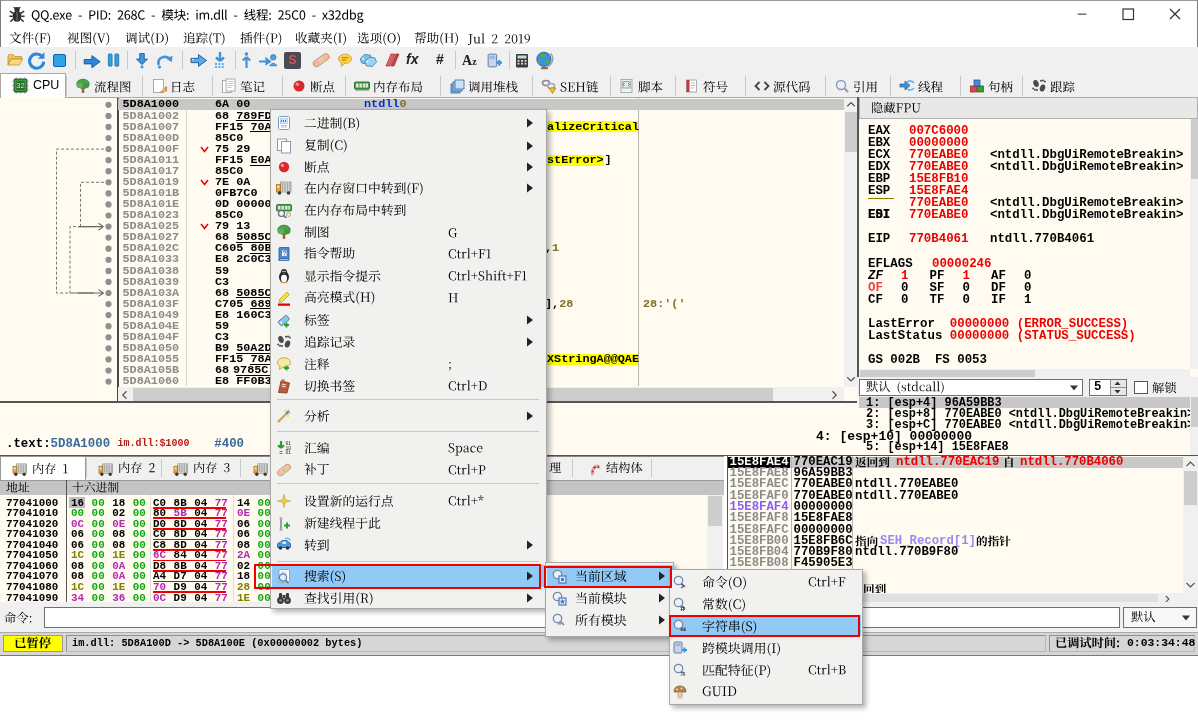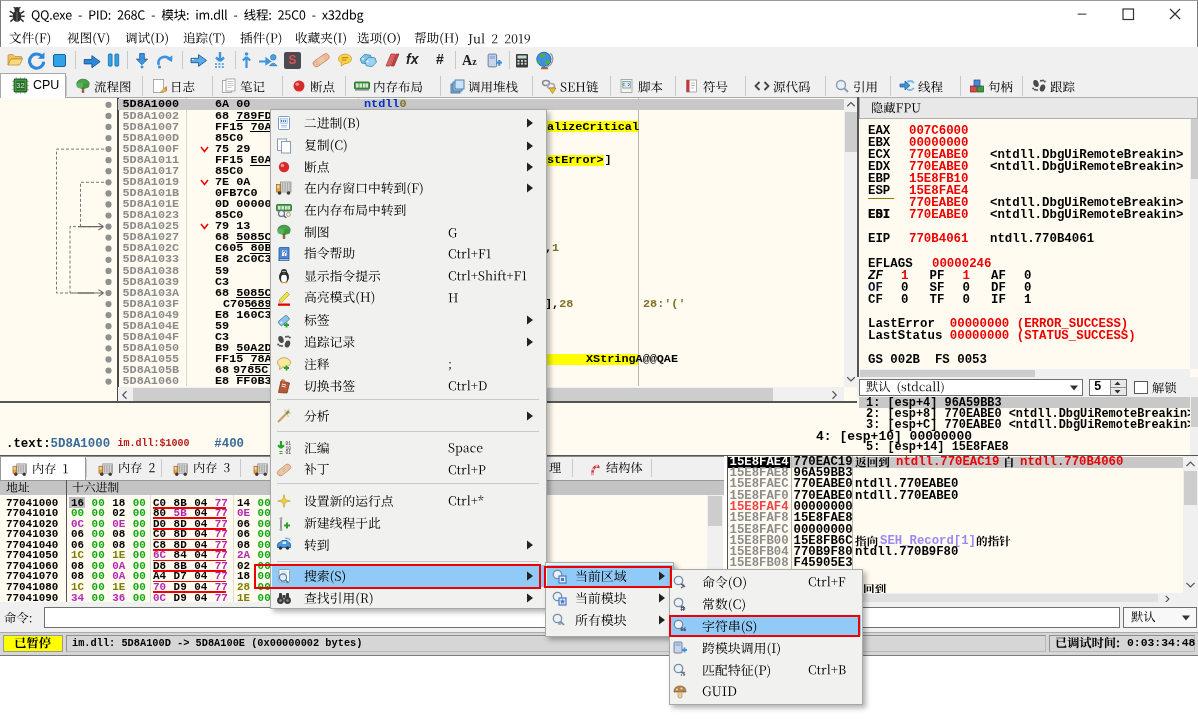--- a/index.html
+++ b/index.html
@@ -549,21 +549,21 @@
 <span class="m" style="left:215.0px;top:253.4px;font-size:11.8px;color:#000;">E8&nbsp;2C0C3</span>
 <span class="m" style="left:122.5px;top:264.5px;font-size:11.8px;color:#8c8c8c;">5D8A1038</span>
 <span class="m" style="left:215.0px;top:264.5px;font-size:11.8px;color:#000;">59</span>
 <span class="m" style="left:122.5px;top:275.5px;font-size:11.8px;color:#8c8c8c;">5D8A1039</span>
 <span class="m" style="left:215.0px;top:275.5px;font-size:11.8px;color:#000;">C3</span>
 <span class="m" style="left:122.5px;top:286.6px;font-size:11.8px;color:#8c8c8c;">5D8A103A</span>
 <span class="m" style="left:215.0px;top:286.6px;font-size:11.8px;color:#000;">68&nbsp;</span>
 <span class="m" style="left:236.2px;top:286.6px;font-size:11.8px;color:#000;">5085C</span>
 <div style="position:absolute;left:236.2px;top:297.3px;width:33.9px;height:1.1px;background:#000;"></div>
 <span class="m" style="left:122.5px;top:297.7px;font-size:11.8px;color:#8c8c8c;">5D8A103F</span>
-<span class="m" style="left:215.0px;top:297.7px;font-size:11.8px;color:#000;margin-left:8px;">C705&nbsp;</span>
+<span class="m" style="left:215.0px;top:297.7px;font-size:11.8px;color:#000;">C705&nbsp;</span>
 <span class="m" style="left:250.4px;top:297.7px;font-size:11.8px;color:#000;">689</span>
 <div style="position:absolute;left:250.4px;top:308.4px;width:19.7px;height:1.1px;background:#000;"></div>
 <span class="m" style="left:122.5px;top:308.8px;font-size:11.8px;color:#8c8c8c;">5D8A1049</span>
 <span class="m" style="left:215.0px;top:308.8px;font-size:11.8px;color:#000;">E8&nbsp;160C3</span>
 <span class="m" style="left:122.5px;top:319.8px;font-size:11.8px;color:#8c8c8c;">5D8A104E</span>
 <span class="m" style="left:215.0px;top:319.8px;font-size:11.8px;color:#000;">59</span>
 <span class="m" style="left:122.5px;top:330.9px;font-size:11.8px;color:#8c8c8c;">5D8A104F</span>
 <span class="m" style="left:215.0px;top:330.9px;font-size:11.8px;color:#000;">C3</span>
 <span class="m" style="left:122.5px;top:342.0px;font-size:11.8px;color:#8c8c8c;">5D8A1050</span>
 <span class="m" style="left:215.0px;top:342.0px;font-size:11.8px;color:#000;">B9&nbsp;</span>
@@ -585,21 +585,21 @@
 <span class="m" style="left:547.0px;top:120.6px;font-size:11.8px;color:#000;">alizeCritical</span>
 <div style="position:absolute;left:547.0px;top:154.6px;width:57.0px;height:11.2px;background:#ffff00;"></div>
 <span class="m" style="left:547.0px;top:153.8px;font-size:11.8px;color:#000;">stError&gt;</span>
 <span class="m" style="left:604.5px;top:153.8px;font-size:11.8px;color:#000;">]</span>
 <span class="m" style="left:545.0px;top:242.3px;font-size:11.8px;color:#000;">,</span>
 <span class="m" style="left:552.1px;top:242.3px;font-size:11.8px;color:#80722a;">1</span>
 <span class="m" style="left:545.0px;top:297.7px;font-size:11.8px;color:#000;">],</span>
 <span class="m" style="left:559.2px;top:297.7px;font-size:11.8px;color:#80722a;">28</span>
 <span class="m" style="left:643.0px;top:297.7px;font-size:11.8px;color:#80722a;">28:'('</span>
 <div style="position:absolute;left:547.0px;top:353.8px;width:91.0px;height:11.2px;background:#ffff00;"></div>
-<span class="m" style="left:547.0px;top:353.0px;font-size:11.8px;color:#000;margin-left:39px;">XStringA@@QAE</span>
+<span class="m" style="left:547.0px;top:353.0px;font-size:11.8px;color:#000;">XStringA@@QAE</span>
 <div style="position:absolute;left:844.0px;top:98.0px;width:13.0px;height:289.0px;background:#f0f0f0;"></div>
 <svg style="position:absolute;left:844.5px;top:99.0px" width="12.0" height="13.0" viewBox="0 0 16 16">
     <path d="M3 9 L8 4 L13 9" stroke="#505050" stroke-width="1.5" fill="none"></path>
   </svg>
 <div style="position:absolute;left:845.0px;top:112.0px;width:11.5px;height:40.0px;background:#cdcdcd;"></div>
 <svg style="position:absolute;left:844.5px;top:373.0px" width="12.0" height="13.0" viewBox="0 0 16 16">
     <path d="M3 5 L8 10 L13 5" stroke="#505050" stroke-width="1.5" fill="none"></path>
   </svg>
 <div style="position:absolute;left:118.0px;top:387.0px;width:726.0px;height:14.0px;background:#f0f0f0;"></div>
 <svg style="position:absolute;left:119.0px;top:388.5px" width="12.0" height="12.0" viewBox="0 0 16 16">
@@ -652,21 +652,21 @@
 <span class="m" style="left:990.0px;top:233.3px;font-size:12.4px;color:#000;">ntdll.770B4061</span>
 <div style="position:absolute;left:868.0px;top:197.9px;width:26.0px;height:1.3px;background:#8a7a00;"></div>
 <span class="m" style="left:868.0px;top:257.5px;font-size:12.4px;color:#000;">EFLAGS</span>
 <span class="m" style="left:932.0px;top:257.5px;font-size:12.4px;color:#eb0202;">00000246</span>
 <span class="m" style="left:868.0px;top:269.5px;font-size:12.4px;color:#000;font-style:italic;">ZF</span>
 <span class="m" style="left:901.0px;top:269.5px;font-size:12.4px;color:#eb0202;">1</span>
 <span class="m" style="left:929.5px;top:269.5px;font-size:12.4px;color:#000;">PF</span>
 <span class="m" style="left:962.5px;top:269.5px;font-size:12.4px;color:#eb0202;">1</span>
 <span class="m" style="left:991.0px;top:269.5px;font-size:12.4px;color:#000;">AF</span>
 <span class="m" style="left:1024.0px;top:269.5px;font-size:12.4px;color:#000;">0</span>
-<span class="m" style="left:868.0px;top:281.6px;font-size:12.4px;color:#0f172a;">OF</span>
+<span class="m" style="left:868.0px;top:281.6px;font-size:12.4px;color:#ef4444;">OF</span>
 <span class="m" style="left:901.0px;top:281.6px;font-size:12.4px;color:#000;">0</span>
 <span class="m" style="left:929.5px;top:281.6px;font-size:12.4px;color:#000;">SF</span>
 <span class="m" style="left:962.5px;top:281.6px;font-size:12.4px;color:#000;">0</span>
 <span class="m" style="left:991.0px;top:281.6px;font-size:12.4px;color:#000;">DF</span>
 <span class="m" style="left:1024.0px;top:281.6px;font-size:12.4px;color:#000;">0</span>
 <span class="m" style="left:868.0px;top:293.7px;font-size:12.4px;color:#000;">CF</span>
 <span class="m" style="left:901.0px;top:293.7px;font-size:12.4px;color:#000;">0</span>
 <span class="m" style="left:929.5px;top:293.7px;font-size:12.4px;color:#000;">TF</span>
 <span class="m" style="left:962.5px;top:293.7px;font-size:12.4px;color:#000;">0</span>
 <span class="m" style="left:991.0px;top:293.7px;font-size:12.4px;color:#000;text-align:center;">IF</span>
@@ -984,21 +984,21 @@
   </svg>
 <span class="m" style="left:1020.0px;top:455.7px;font-size:12.3px;color:#eb0202;">ntdll.770B4060</span>
 <span class="m" style="left:729.5px;top:467.0px;font-size:12.3px;color:#8c8c8c;">15E8FAE8</span>
 <span class="m" style="left:793.5px;top:467.0px;font-size:12.3px;color:#000;">96A59BB3</span>
 <span class="m" style="left:729.5px;top:478.3px;font-size:12.3px;color:#8c8c8c;">15E8FAEC</span>
 <span class="m" style="left:793.5px;top:478.3px;font-size:12.3px;color:#000;">770EABE0</span>
 <span class="m" style="left:855.0px;top:478.3px;font-size:12.3px;color:#000;">ntdll.770EABE0</span>
 <span class="m" style="left:729.5px;top:489.6px;font-size:12.3px;color:#8c8c8c;">15E8FAF0</span>
 <span class="m" style="left:793.5px;top:489.6px;font-size:12.3px;color:#000;">770EABE0</span>
 <span class="m" style="left:855.0px;top:489.6px;font-size:12.3px;color:#000;">ntdll.770EABE0</span>
-<span class="m" style="left:729.5px;top:500.9px;font-size:12.3px;color:#ef4444;">15E8FAF4</span>
+<span class="m" style="left:729.5px;top:500.9px;font-size:12.3px;color:#8b5cf6;">15E8FAF4</span>
 <span class="m" style="left:793.5px;top:500.9px;font-size:12.3px;color:#000;">00000000</span>
 <span class="m" style="left:729.5px;top:512.2px;font-size:12.3px;color:#8c8c8c;">15E8FAF8</span>
 <span class="m" style="left:793.5px;top:512.2px;font-size:12.3px;color:#000;">15E8FAE8</span>
 <span class="m" style="left:729.5px;top:523.5px;font-size:12.3px;color:#8c8c8c;">15E8FAFC</span>
 <span class="m" style="left:793.5px;top:523.5px;font-size:12.3px;color:#000;">00000000</span>
 <span class="m" style="left:729.5px;top:534.8px;font-size:12.3px;color:#8c8c8c;">15E8FB00</span>
 <span class="m" style="left:793.5px;top:534.8px;font-size:12.3px;color:#000;text-align:right;">15E8FB6C</span>
 <svg class="ct" style="left:855.0px;top:532.1px" width="25.2" height="18.6">
     <g transform="translate(0,13.46) scale(0.01160,-0.01160)">
       <use href="#g115" x="0"></use>

